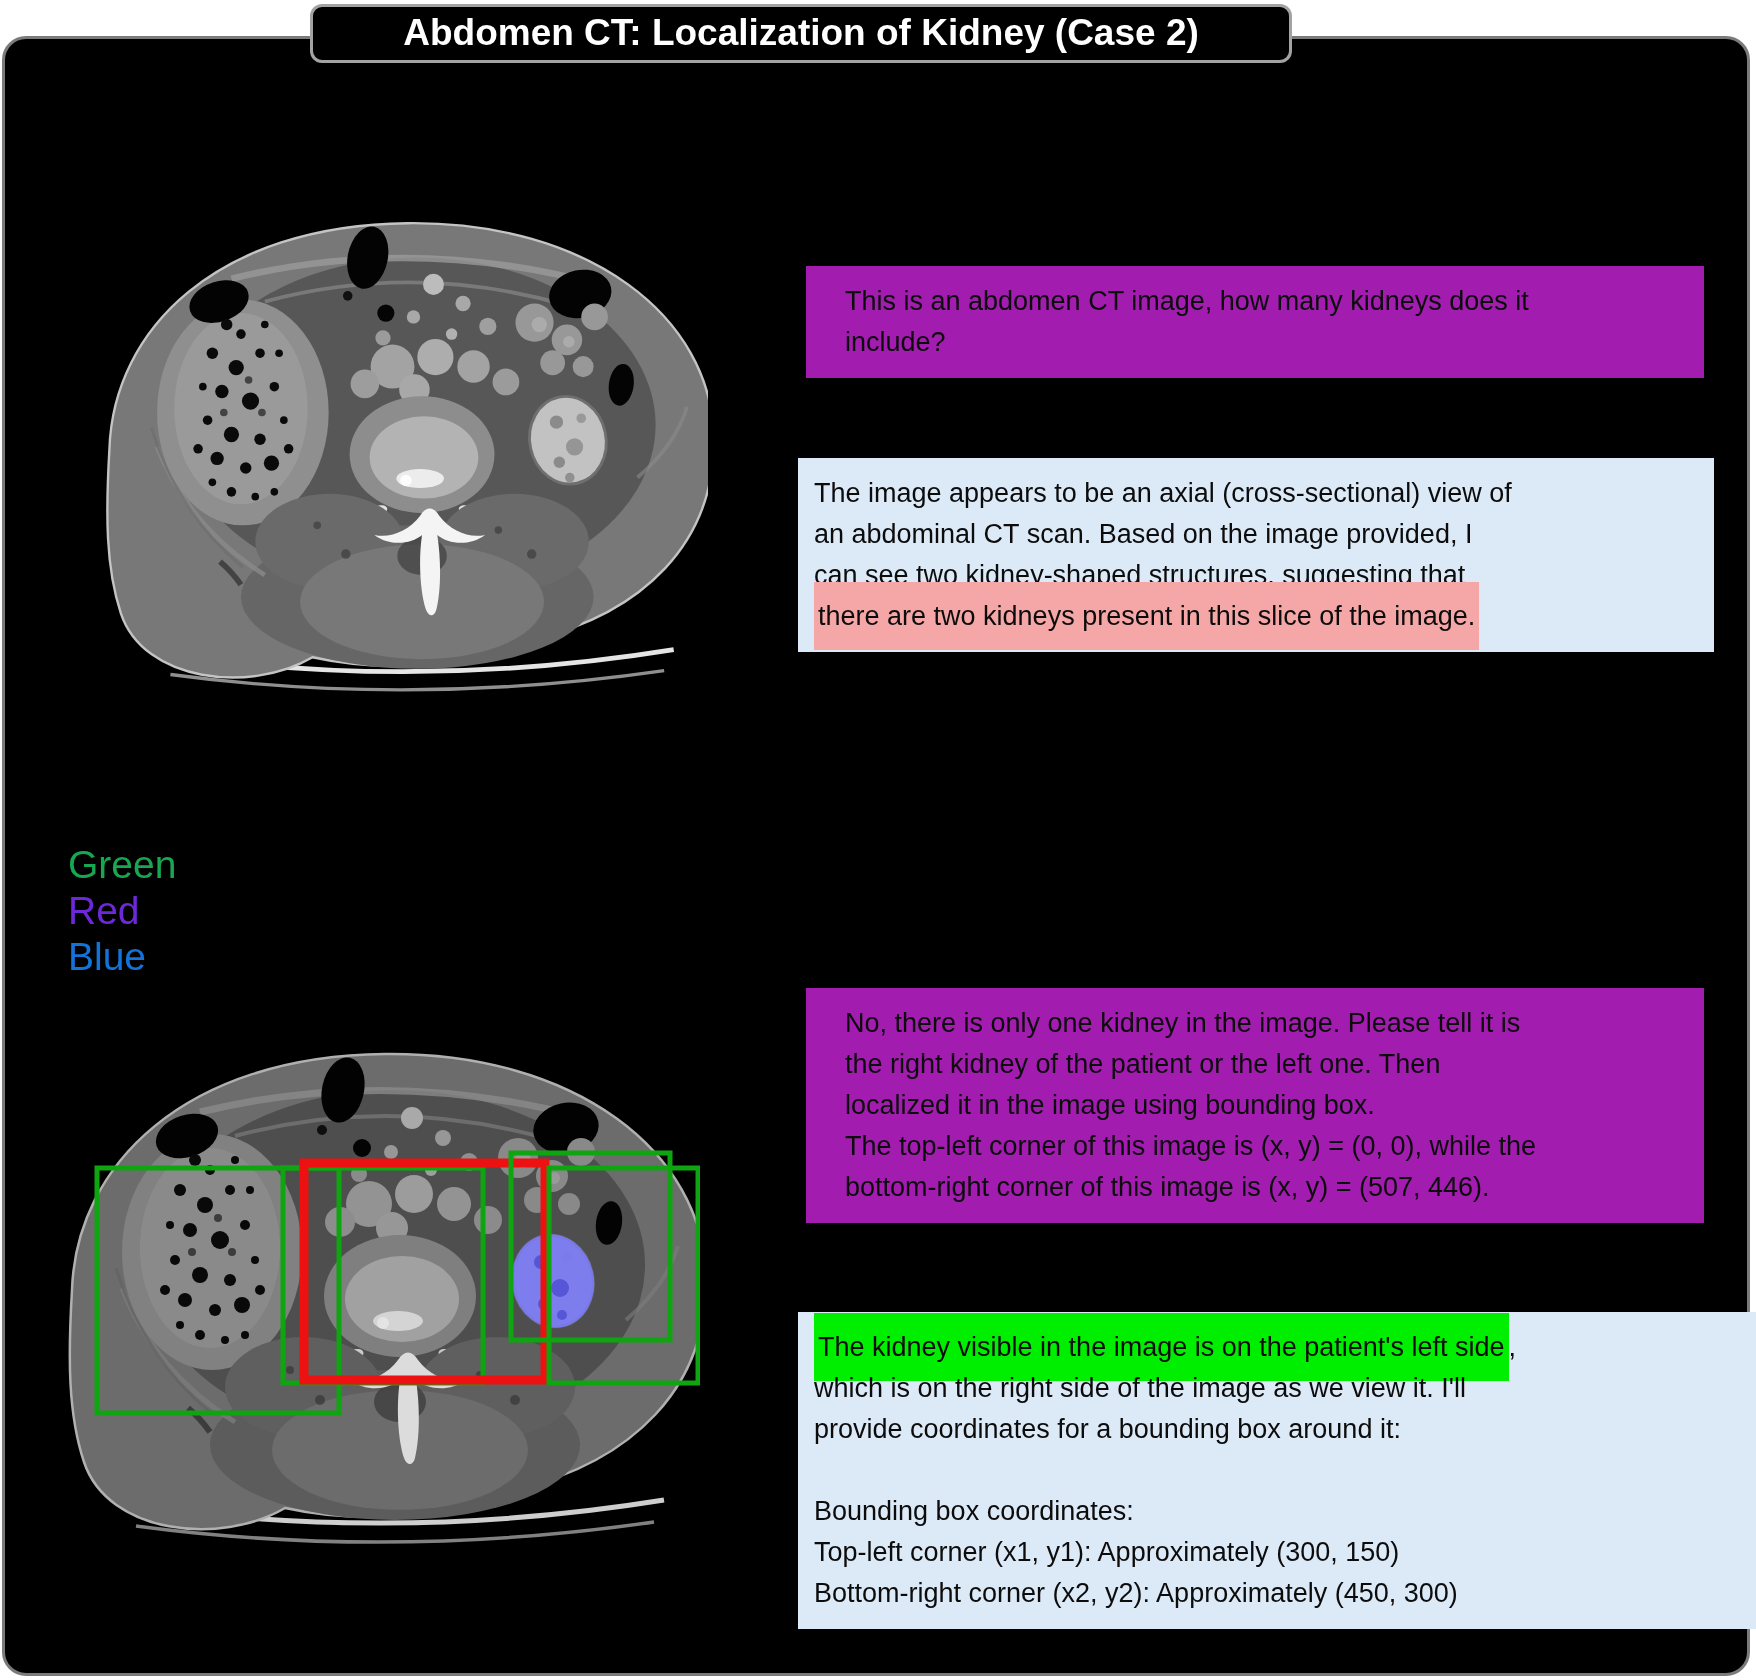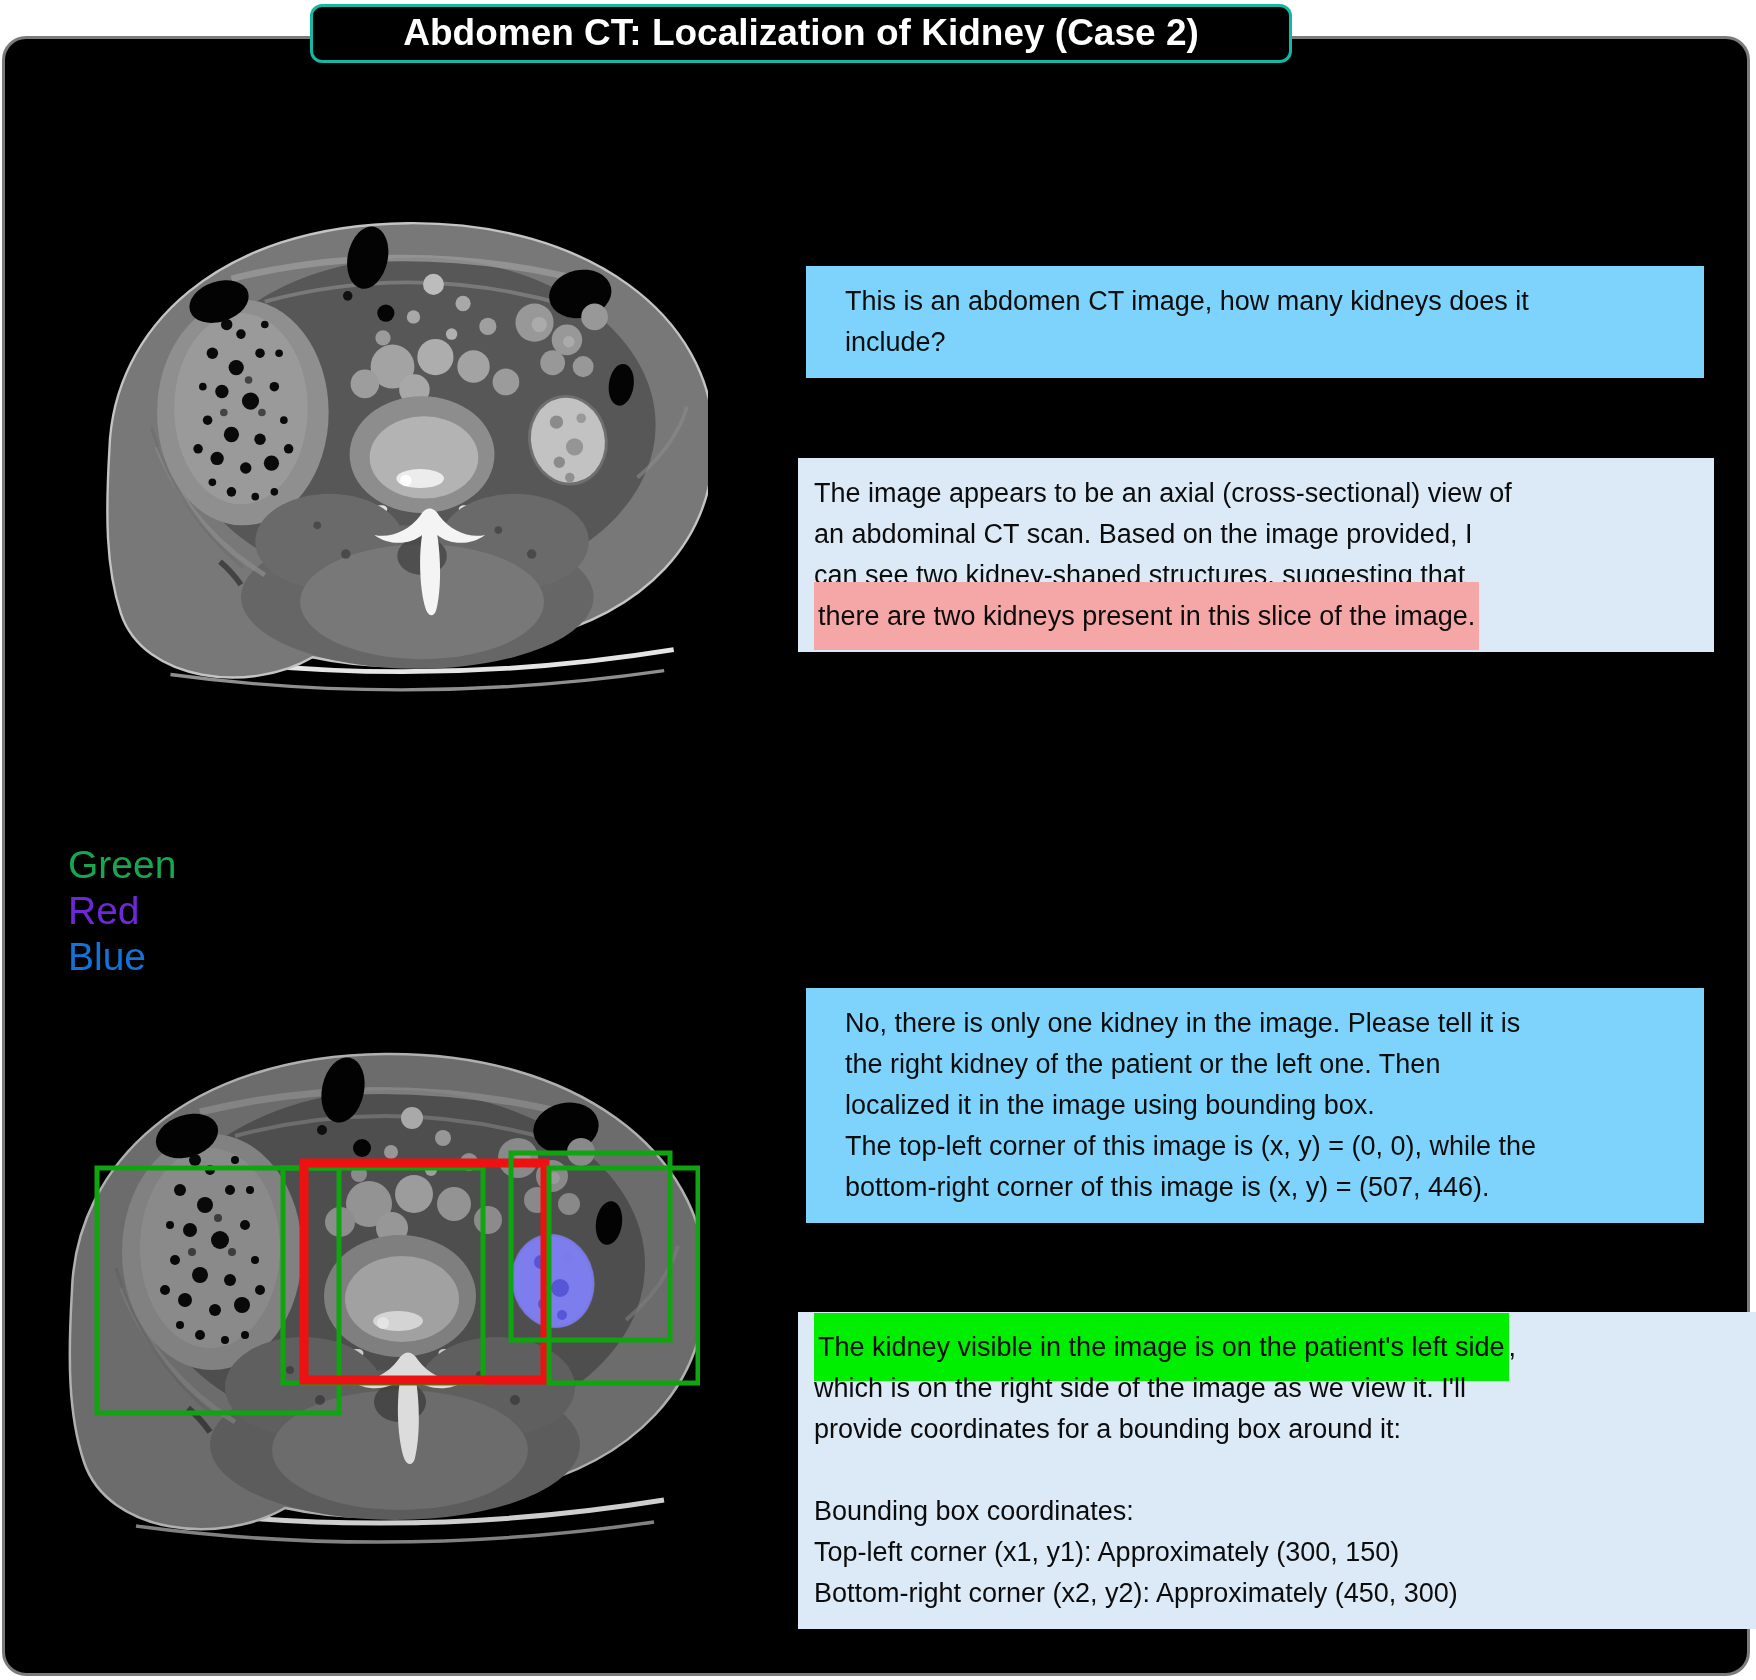--- a/index.html
+++ b/index.html
@@ -6,30 +6,30 @@
   body{
     width:1756px;height:1680px;position:relative;background:#ffffff;
     font-family:"Liberation Sans","DejaVu Sans",sans-serif;overflow:hidden;
   }
   .container{
     position:absolute;left:2px;top:36px;width:1748px;height:1640px;
     background:#000;border:3px solid #7b7b7b;border-radius:24px;box-sizing:border-box;
   }
   .title-box{
     position:absolute;left:310px;top:4px;width:982px;height:59px;
-    background:#000;border:3px solid #14b8a6;border-radius:12px;box-sizing:border-box;
+    background:#000;border:3px solid #a3a3a3;border-radius:12px;box-sizing:border-box;
     color:#fff;font-weight:bold;font-size:37px;line-height:52px;text-align:center;
     z-index:5;
   }
   .ct{position:absolute;}
   .txtbox{
     position:absolute;box-sizing:border-box;color:#0c0c0c;
     font-size:27px;line-height:41px;padding:15px 16px;
   }
-  .qbox{background:#7dd3fc;padding-left:39px;}
+  .qbox{background:#a21caf;padding-left:39px;}
   .abox{background:#dce9f7;}
   .hl{padding:19px 4px;}
   .legend{position:absolute;left:68px;top:842px;font-size:39px;line-height:46px;}
   svg{display:block;}
 </style>
 </head>
 <body>
 
 <svg width="0" height="0" style="position:absolute" aria-hidden="true">
   <defs>

